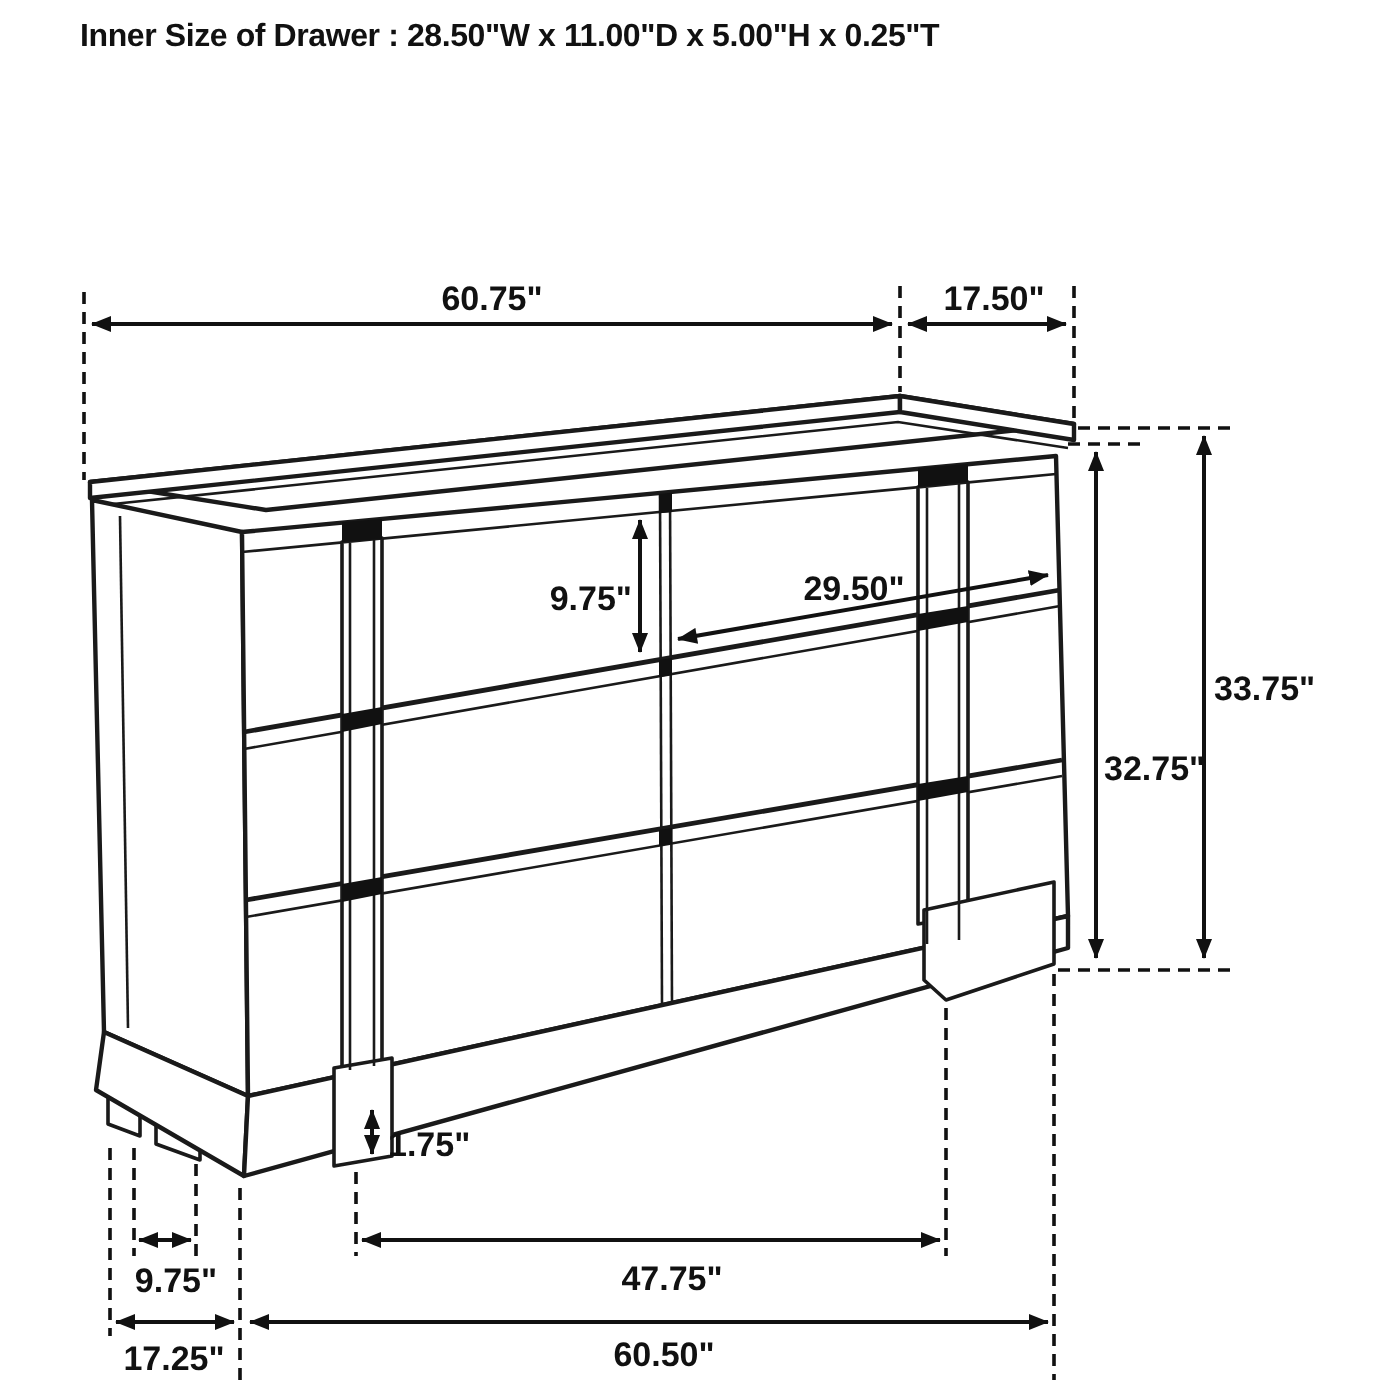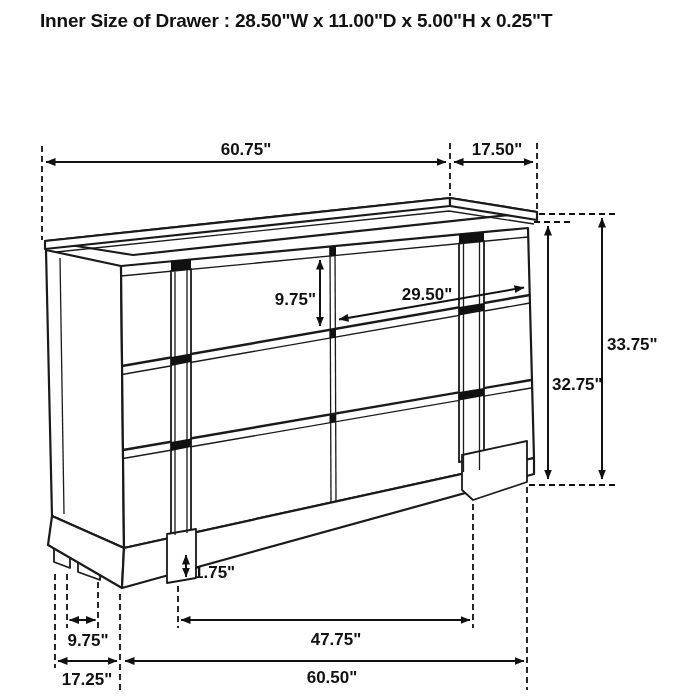--- a/index.html
+++ b/index.html
@@ -1,18 +1,18 @@
 <!DOCTYPE html>
 <html><head>
 <meta charset="utf-8">
 <style>
   html,body{margin:0;padding:0;background:#ffffff;}
   #stage{position:relative;width:700px;height:700px;background:#ffffff;overflow:hidden;
          font-family:"Liberation Sans",sans-serif;}
-  #page-title{position:absolute;left:40px;top:10px;font-size:19px;font-weight:bold;
+  #page-title{position:absolute;left:40px;top:10px;font-size:16px;font-weight:bold;
               color:#111;letter-spacing:-0.2px;white-space:nowrap;}
   svg{position:absolute;left:0;top:0;}
   .dim-label{font-family:"Liberation Sans",sans-serif;font-weight:bold;font-size:17px;fill:#111;}
   .outline{fill:#ffffff;stroke:#1a1a1a;stroke-width:2.2;stroke-linejoin:round;}
   .outline2{fill:#ffffff;stroke:#1a1a1a;stroke-width:1.8;stroke-linejoin:round;}
   .thin{fill:none;stroke:#1a1a1a;stroke-width:1.3;}
   .railA{stroke:#1a1a1a;stroke-width:2.4;}
   .railB{stroke:#1a1a1a;stroke-width:1.3;}
   .mark{fill:#111;stroke:none;}
   .dimline{stroke:#111;stroke-width:2;fill:none;}

